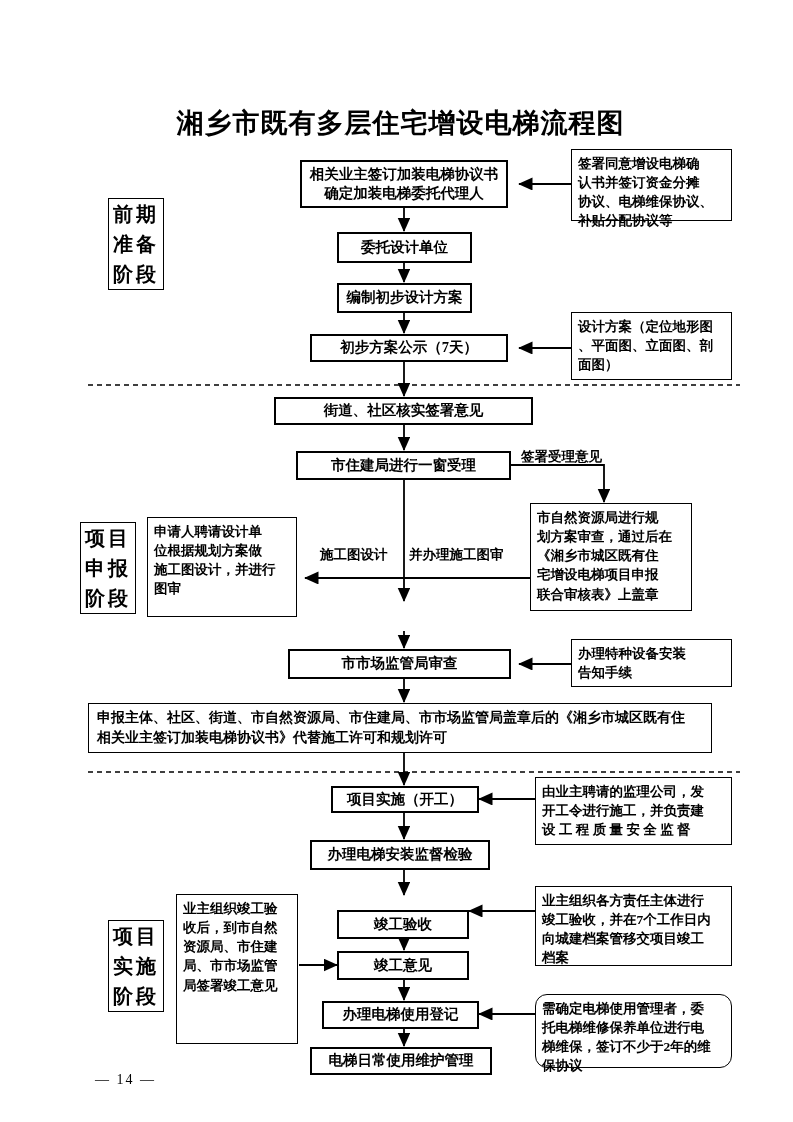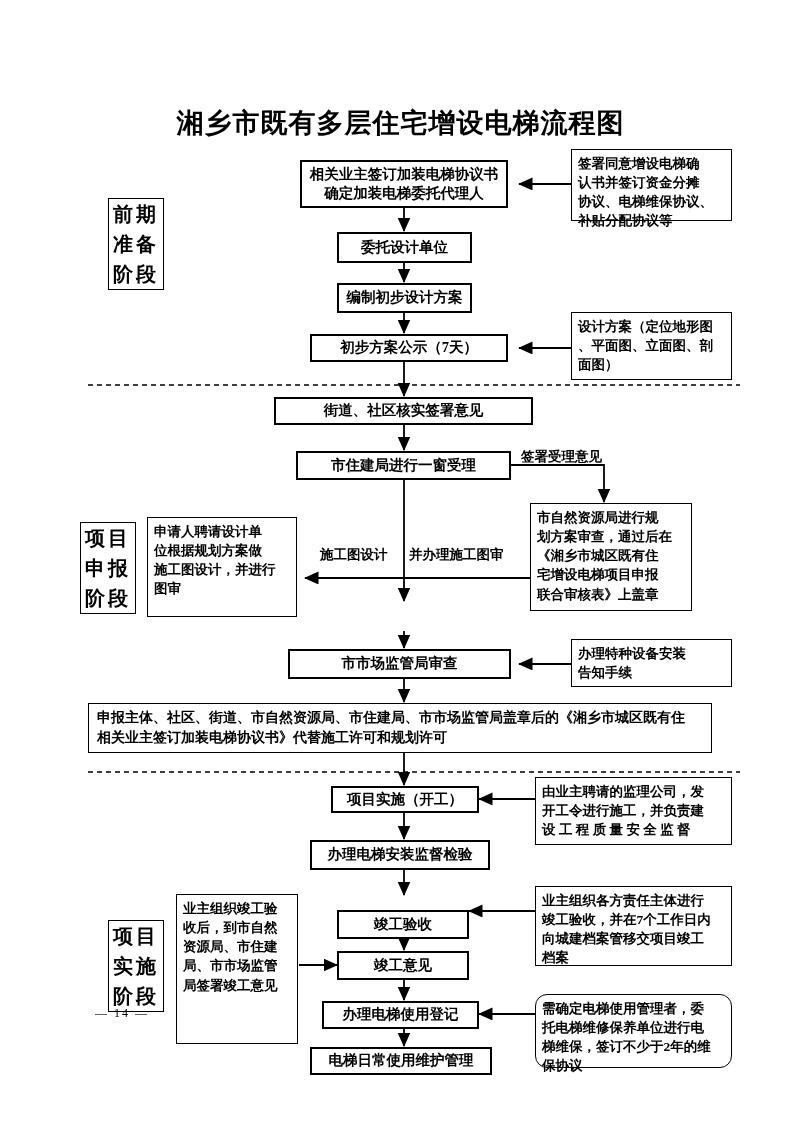--- a/index.html
+++ b/index.html
@@ -67,22 +67,22 @@
   }
   .edge-label{
     position:absolute;
     font-size:13.5px;
     font-weight:bold;
     white-space:nowrap;
     background:transparent;
   }
   .page-num{
     position:absolute;
-    left:95px;top:1006px;
-    font-size:12px;
+    left:95px;top:1072px;
+    font-size:14px;
     letter-spacing:2px;
     font-family:"Liberation Serif","DejaVu Serif",serif;
   }
   svg.wires{position:absolute;left:0;top:0;width:793px;height:1122px;pointer-events:none;}
 </style>
 </head>
 <body>
 
 <div id="chart-root">
 

